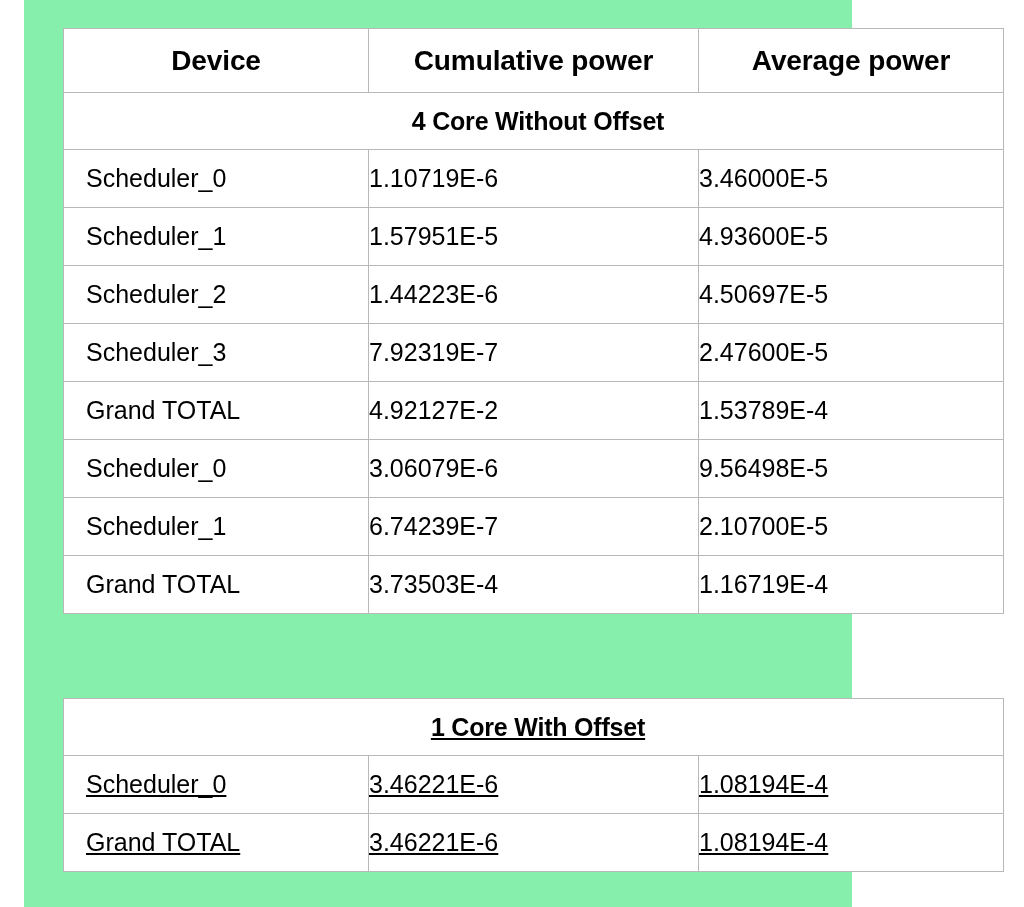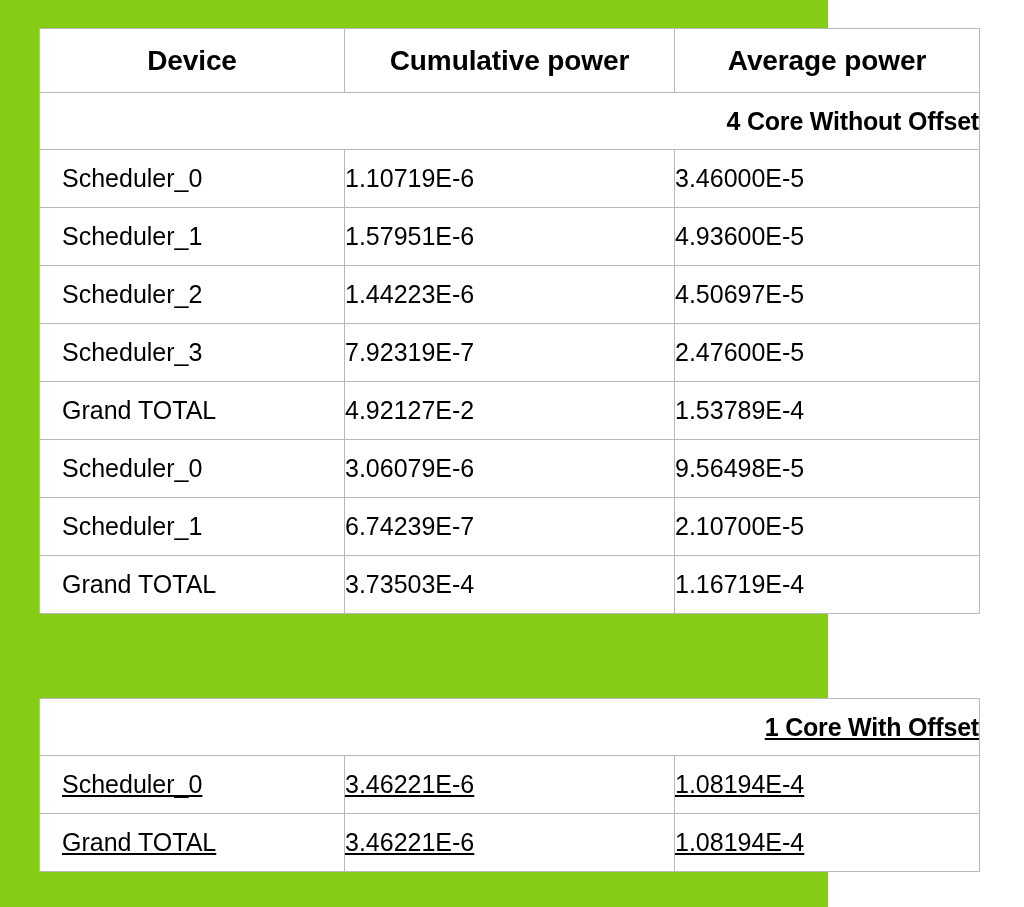--- a/index.html
+++ b/index.html
@@ -12,21 +12,22 @@
     height: 907px;
     font-family: "Liberation Sans", sans-serif;
     color: #000000;
     overflow: hidden;
   }
 
   .page {
     position: relative;
     width: 828px;
     height: 907px;
-    background: #84cc16;
+    background: #86efac;
+    margin-left: 24px;
   }
 
   .table-block {
     position: absolute;
     left: 39px;
     width: 940px;
     border-collapse: collapse;
     table-layout: fixed;
     background: #ffffff;
   }
@@ -49,21 +50,21 @@
     font-size: 28px;
     font-weight: bold;
     text-align: center;
     letter-spacing: -0.1px;
   }
 
   tr.section-row td {
     height: 56px;
     font-size: 25px;
     font-weight: bold;
-    text-align: right;
+    text-align: center;
     padding-left: 9px;
     letter-spacing: -0.2px;
   }
 
   tr.data-row td {
     height: 57px;
     font-size: 25px;
     font-weight: normal;
     text-align: left;
   }
@@ -99,21 +100,21 @@
         <td colspan="3">4 Core Without Offset</td>
       </tr>
 
       <tr class="data-row">
         <td class="device-cell">Scheduler_0</td>
         <td>1.10719E-6</td>
         <td>3.46000E-5</td>
       </tr>
       <tr class="data-row">
         <td class="device-cell">Scheduler_1</td>
-        <td>1.57951E-6</td>
+        <td>1.57951E-5</td>
         <td>4.93600E-5</td>
       </tr>
       <tr class="data-row">
         <td class="device-cell">Scheduler_2</td>
         <td>1.44223E-6</td>
         <td>4.50697E-5</td>
       </tr>
       <tr class="data-row">
         <td class="device-cell">Scheduler_3</td>
         <td>7.92319E-7</td>

